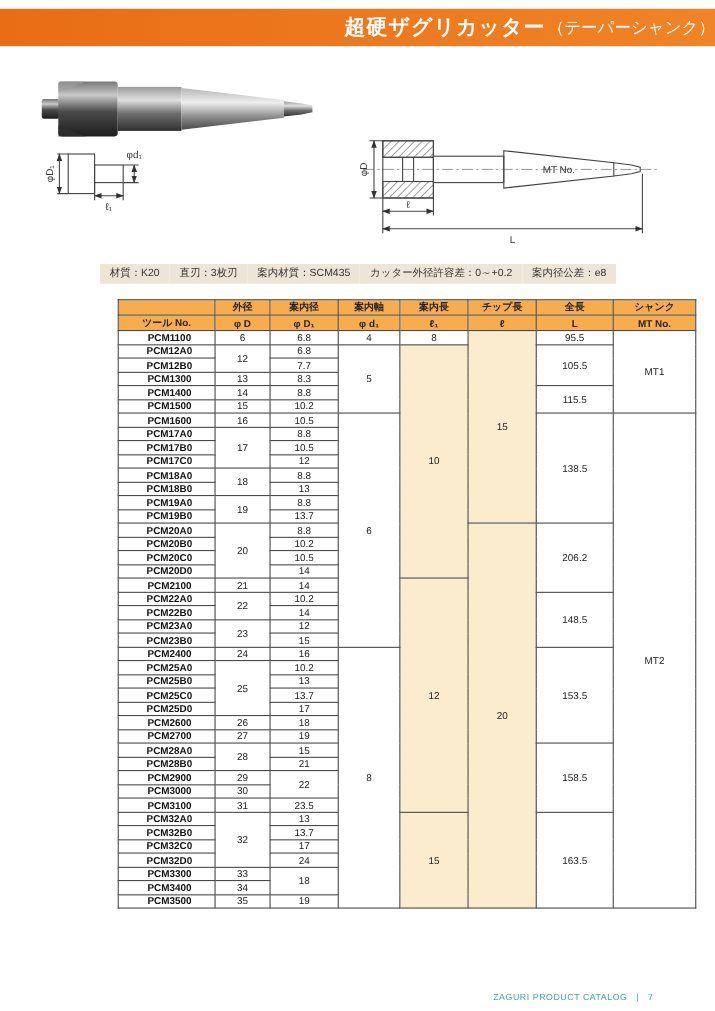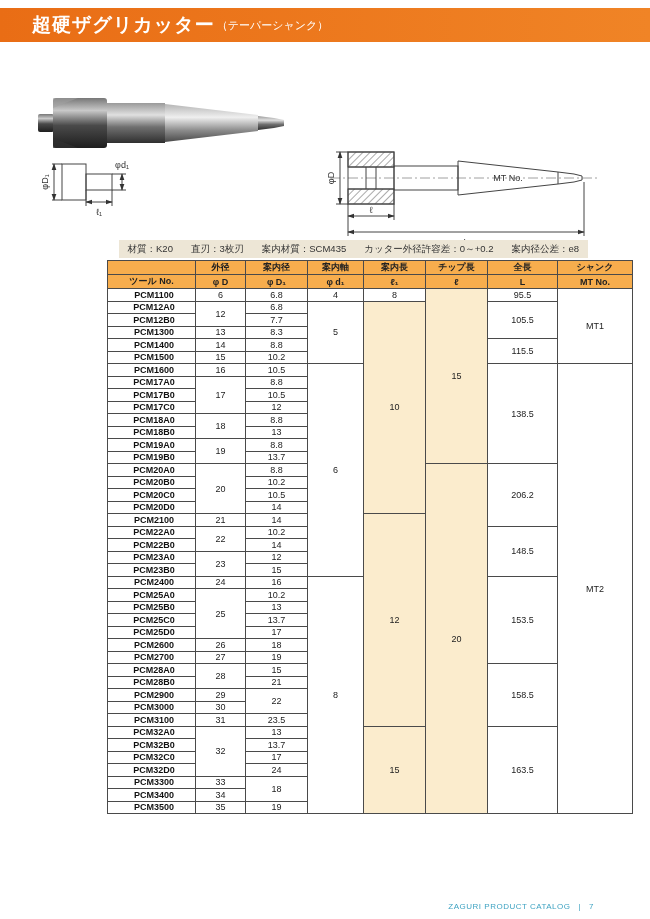--- a/index.html
+++ b/index.html
@@ -1,32 +1,32 @@
 <!DOCTYPE html>
 <html><head>
 <meta charset="utf-8">
 <style>
   * { margin:0; padding:0; box-sizing:border-box; }
   html,body { width:650px; background:#fff; font-family:"Liberation Sans","DejaVu Sans",sans-serif; }
   .page { position:relative; width:650px; height:919px; overflow:hidden; background:#fff; }
 
   .banner { position:absolute; top:8px; left:0; width:650px; height:34px;
     background:linear-gradient(90deg,#e96d15,#f08426);
-    display:flex; align-items:center; padding-left:32px; color:#fff; }
+    display:flex; align-items:center; padding-left:18px; color:#fff;justify-content:flex-end; }
   .banner .main { font-size:19px; font-weight:bold; letter-spacing:1px; }
-  .banner .sub  { font-size:11px; margin-left:2px; }
-
-  .figures { position:absolute; top:62px; left:0; width:584px; height:192px;text-align:center; }
+  .banner .sub  { font-size:15px; margin-left:2px; }
+
+  .figures { position:absolute; top:38px; left:0; width:584px; height:192px;text-align:center; }
 
   .specbar { position:absolute; top:240px; left:63px; width:525px;
-    display:flex; justify-content:flex-end; }
+    display:flex; justify-content:center; }
   .spec-box { background:#ede6d6; color:#333; font-size:9.5px; line-height:18px;
     height:18px; padding:0 9px; white-space:nowrap; }
 
-  .tablewrap { position:absolute; top:260px; left:63px; width:525px;padding-left:44px; }
+  .tablewrap { position:absolute; top:272px; left:63px; width:525px;padding-left:44px; }
   table { border-collapse:collapse; width:525px; table-layout:fixed; border:1.5px solid #333; }
   th,td { border:1px solid #4a4a4a; font-size:9px; text-align:center; color:#222;
     overflow:hidden; padding:0; }
   th { background:#f7ad4d; height:14px; font-weight:bold; }
   td { height:12.5px; background:#fff; }
   td.tool { text-align:center; padding-left:5px; font-weight:bold; color:#111; }
   td.tan  { background:#fbeccd; }
 
   .footer { position:absolute; right:56px; bottom:8px; font-size:8px; color:#3fa3c2;
     letter-spacing:.5px; display:flex; gap:8px; align-items:center;text-align:right; }

